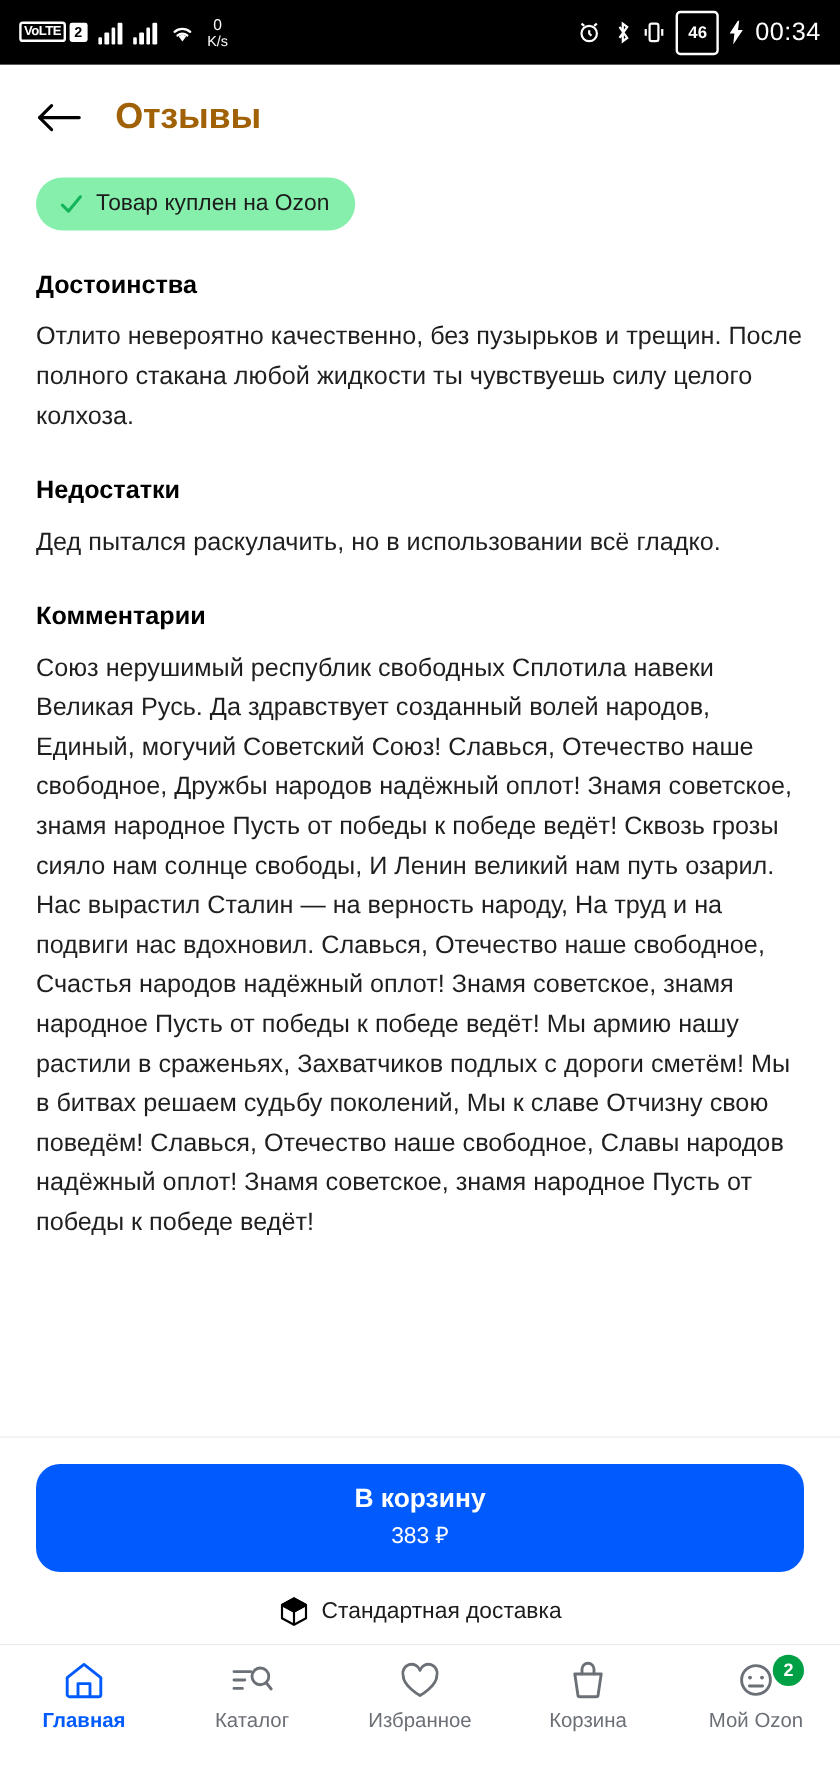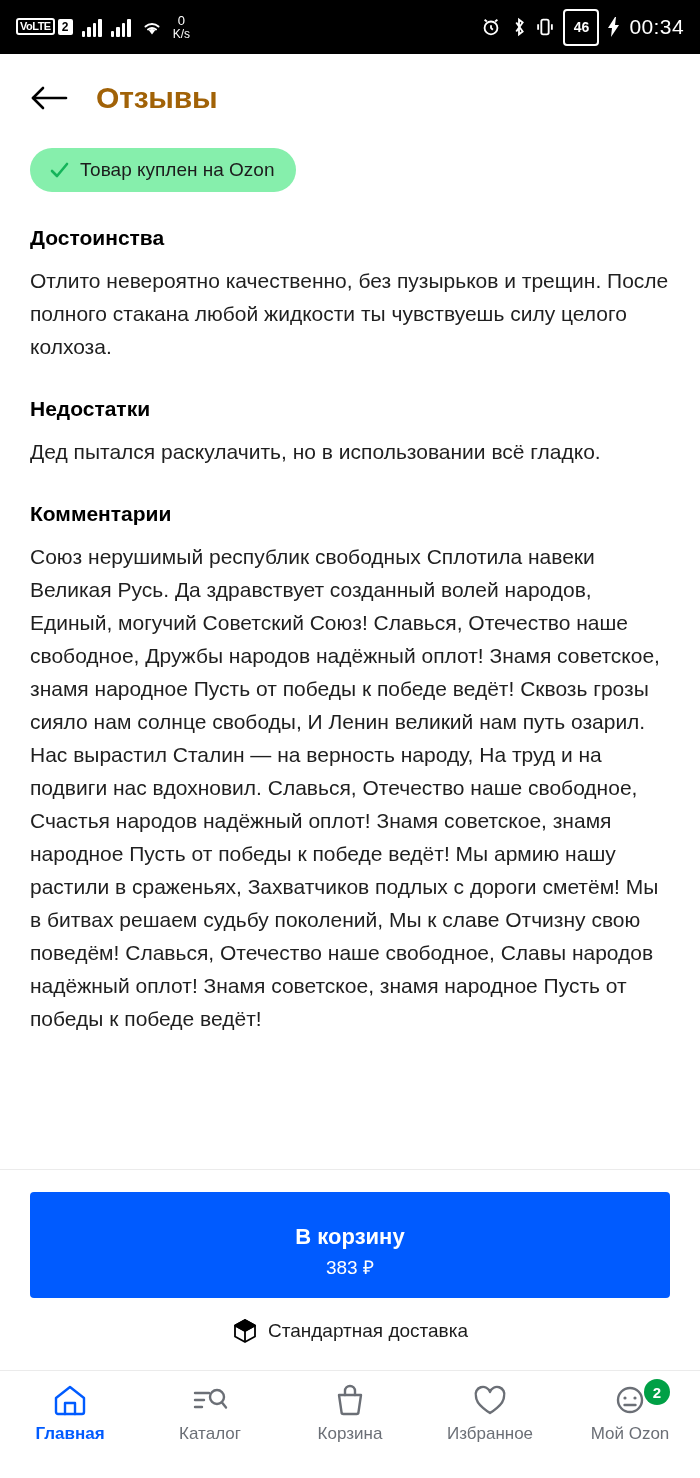--- a/index.html
+++ b/index.html
@@ -71,28 +71,28 @@
     margin-top: 34px; margin-bottom: 14px;
   }
   .sect-body {
     font-size: 21px; line-height: 33px; color: #1f1f1f;
   }
   .comments-body { font-size: 21px; line-height: 33px; color: #1f1f1f; }
 
   
   .bottom-area { flex: 0 0 auto; background: #fff; border-top: 1px solid #ebebeb; padding: 22px 30px 8px; }
   .cart-btn {
-    width: 100%; background: #005bff; color: #fff; border: none; border-radius: 4px;
-    padding: 32px 0 18px; cursor: pointer; display: block;
+    width: 100%; background: #005bff; color: #fff; border: none; border-radius: 20px;
+    padding: 16px 0 18px; cursor: pointer; display: block;
   }
   .cart-btn .t1 { font-size: 22px; font-weight: bold; display: block; }
   .cart-btn .t2 { font-size: 19px; display: block; margin-top: 4px; }
   .delivery {
     display: flex; align-items: center; justify-content: center; gap: 10px;
-    margin-top: 20px; margin-bottom: 18px;
+    margin-top: 20px; margin-bottom: 6px;
   }
   .delivery .label { font-size: 19px; color: #1c1c1c; }
 
   
   .tabbar {
     flex: 0 0 108px; border-top: 1px solid #ebebeb; background: #fff;
     display: flex; align-items: flex-start; padding-top: 12px;
   }
   .tab {
     flex: 1 1 0; display: flex; flex-direction: column; align-items: center; gap: 7px;
@@ -248,34 +248,34 @@
           <circle cx="26" cy="14" r="7"></circle>
             <path d="M31 19.5l4 5"></path>
         </svg>
       </span>
       <span class="tlabel">Каталог</span>
     </div>
 
     <div class="tab">
       <span>
         <svg width="38" height="34" viewBox="0 0 38 34" fill="none" stroke="#6b6f76" stroke-width="2.4" stroke-linecap="round" stroke-linejoin="round">
+          <path d="M19 30S5 22 5 13.5A6.5 6.5 0 0 1 19 9a6.5 6.5 0 0 1 14 4.5C33 22 19 30 19 30z"></path>
+        </svg>
+      </span>
+      <span class="tlabel">Избранное</span>
+    </div>
+
+    <div class="tab">
+      <span>
+        <svg width="38" height="34" viewBox="0 0 38 34" fill="none" stroke="#6b6f76" stroke-width="2.4" stroke-linecap="round" stroke-linejoin="round">
           <path d="M8 12h22l-2.5 17a2 2 0 0 1-2 2H12.5a2 2 0 0 1-2-2L8 12z"></path>
           <path d="M14 12V8a5 5 0 0 1 10 0v4"></path>
         </svg>
       </span>
       <span class="tlabel">Корзина</span>
-    </div>
-
-    <div class="tab">
-      <span>
-        <svg width="38" height="34" viewBox="0 0 38 34" fill="none" stroke="#6b6f76" stroke-width="2.4" stroke-linecap="round" stroke-linejoin="round">
-          <path d="M19 30S5 22 5 13.5A6.5 6.5 0 0 1 19 9a6.5 6.5 0 0 1 14 4.5C33 22 19 30 19 30z"></path>
-        </svg>
-      </span>
-      <span class="tlabel">Избранное</span>
     </div>
 
     <div class="tab">
       <span class="badge">2</span>
       <span>
         <svg width="38" height="34" viewBox="0 0 38 34" fill="none" stroke="#6b6f76" stroke-width="2.4" stroke-linecap="round">
           <circle cx="19" cy="17" r="12"></circle>
           <circle cx="14" cy="15" r="1.6" fill="#6b6f76" stroke="none"></circle>
           <circle cx="24" cy="15" r="1.6" fill="#6b6f76" stroke="none"></circle>
           <path d="M13.5 22h11"></path>

